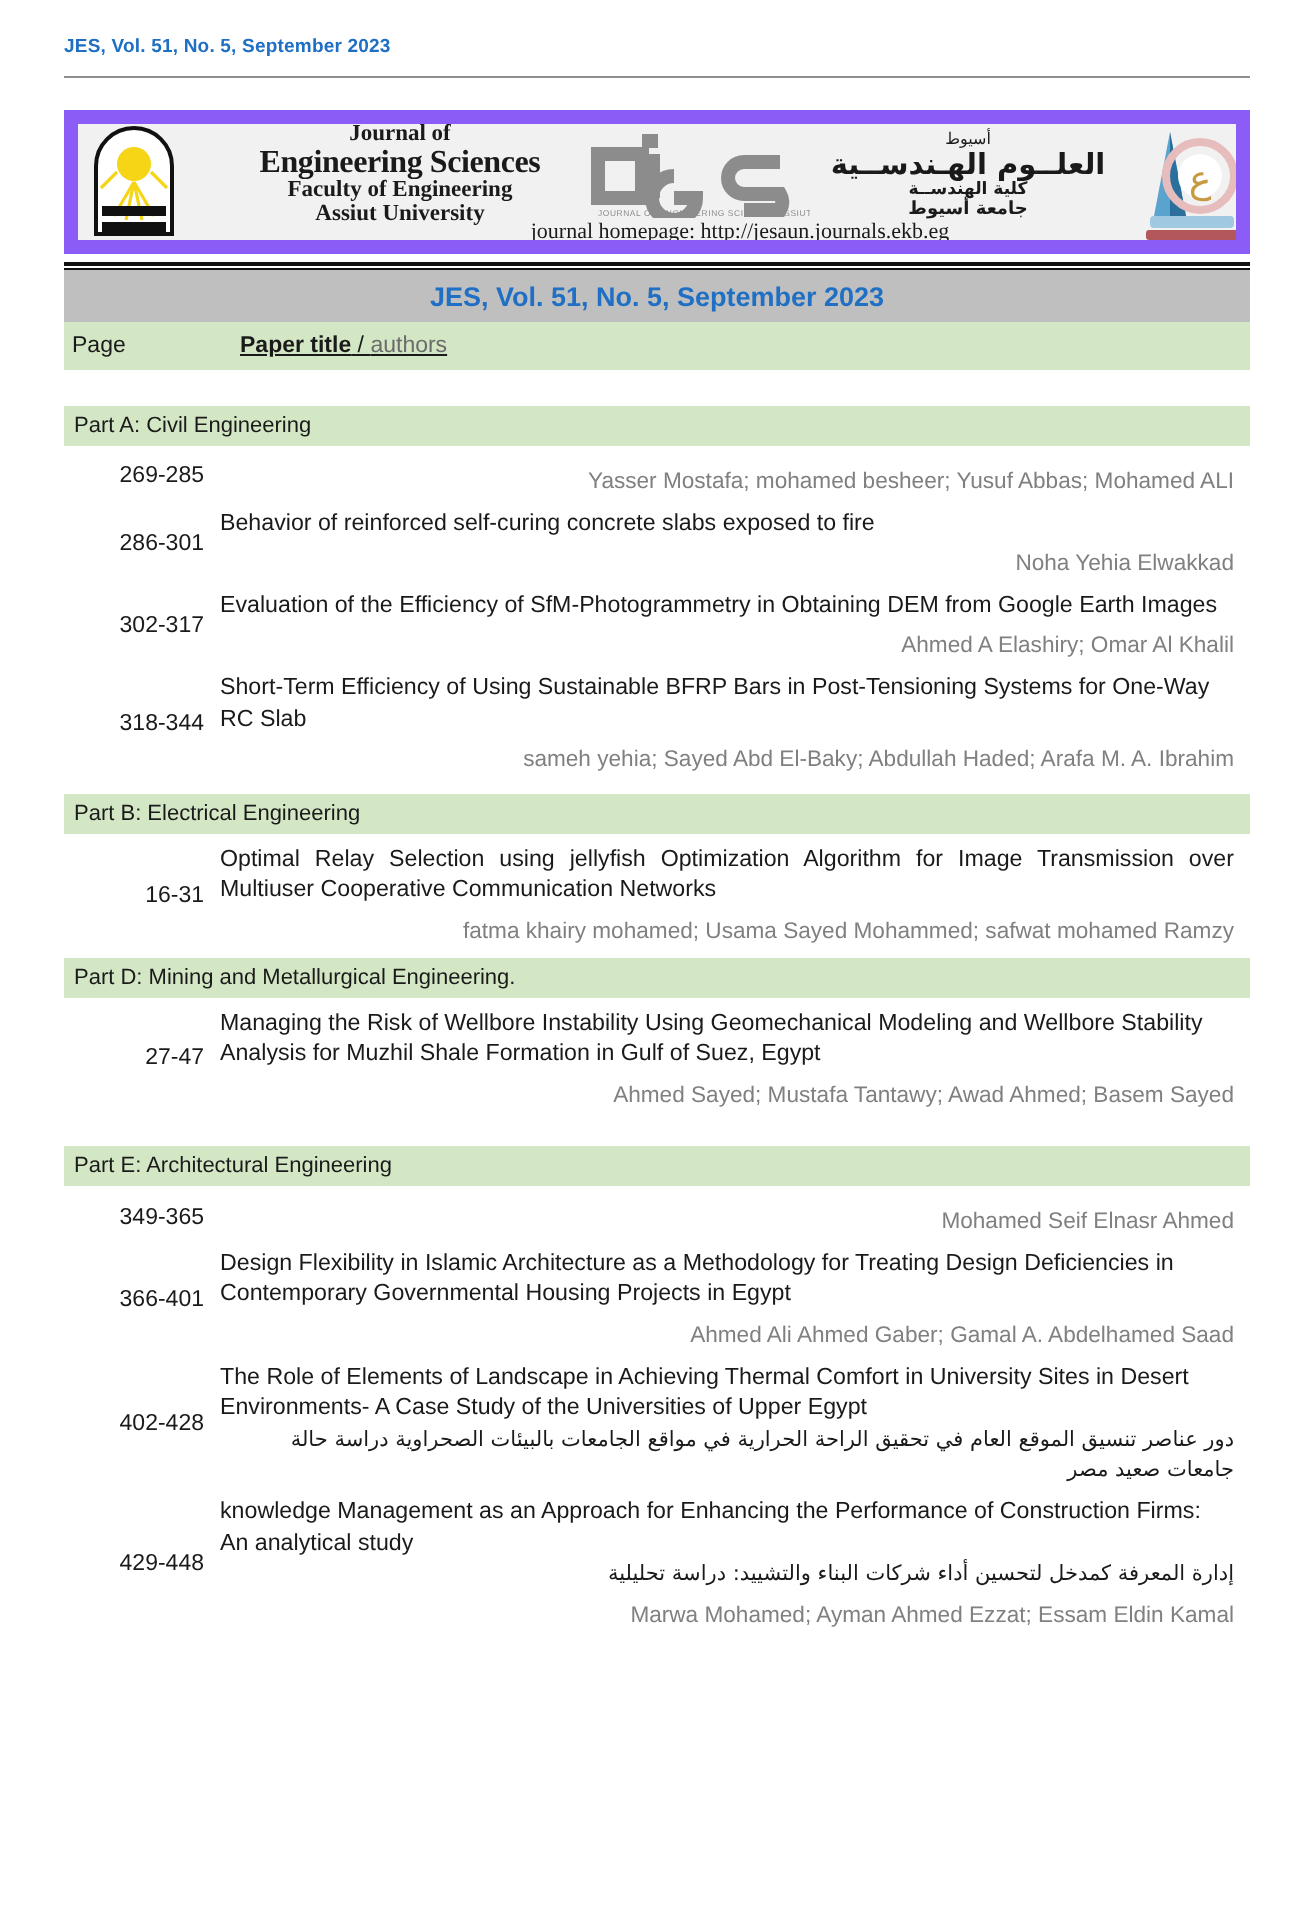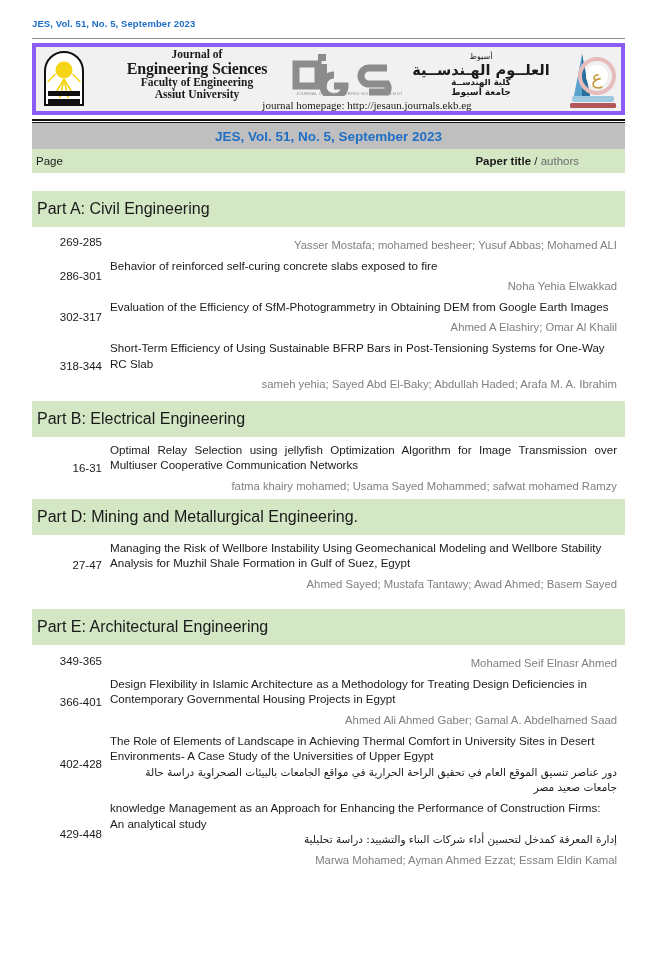--- a/index.html
+++ b/index.html
@@ -33,24 +33,24 @@
     letter-spacing: 0.1px;
   }
   .rule-thin {
     margin-top: 9px;
     border-top: 1px solid #8f8f8f;
     height: 0;
   }
 
   
   .masthead {
-    margin-top: 4px;
+    margin-top: 16px;
     height: 72px;
     background: #f1f1f1;
-    border: 4px solid #8b5cf6;
+    border: 7px solid #8b5cf6;
     box-sizing: border-box;
     display: flex;
     align-items: stretch;
     position: relative;
     overflow: hidden;
   }
   .mast-logo-left {
     width: 56px;
     display: flex;
     align-items: center;
@@ -145,34 +145,35 @@
     align-items: center;
     font-size: 11.5px;
     position: relative;
   }
   .col-head .page-col {
     width: 84px;
     padding-left: 4px;
   }
   .col-head .title-col {
     flex: 1;
-    text-align: right;
+    text-align: left;
     padding-right: 46px;
+    text-decoration: underline;
   }
   .col-head .title-col b { font-weight: bold; }
   .col-head .title-col .auth { color: #6b6b6b; }
 
   
   .part-head {
     background: #d4e7c5;
-    height: 36px;
+    height: 20px;
     display: flex;
     align-items: center;
     padding-left: 5px;
-    font-size: 16px;
+    font-size: 11px;
     color: #1a1a1a;
   }
   .spacer-lg { height: 18px; }
   .spacer-sm { height: 9px; }
   .spacer-xs { height: 5px; }
 
   .entry {
     display: flex;
     align-items: center;
     padding-top: 5px;

